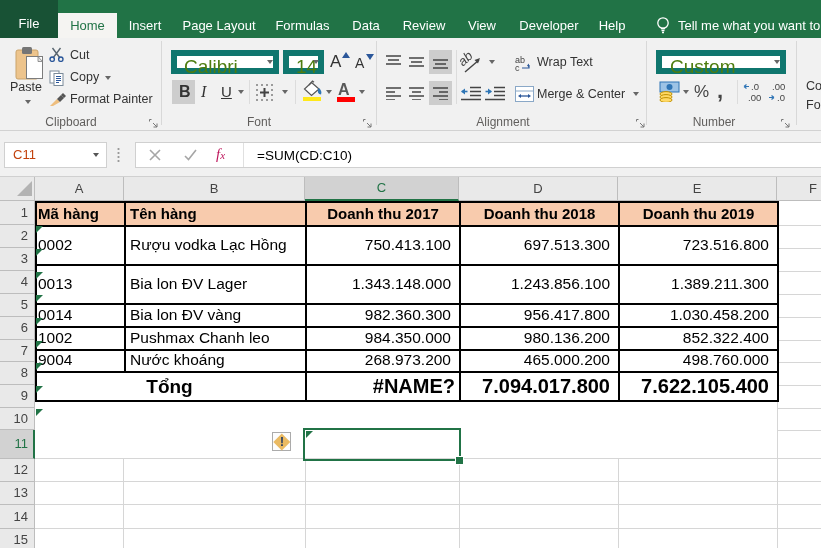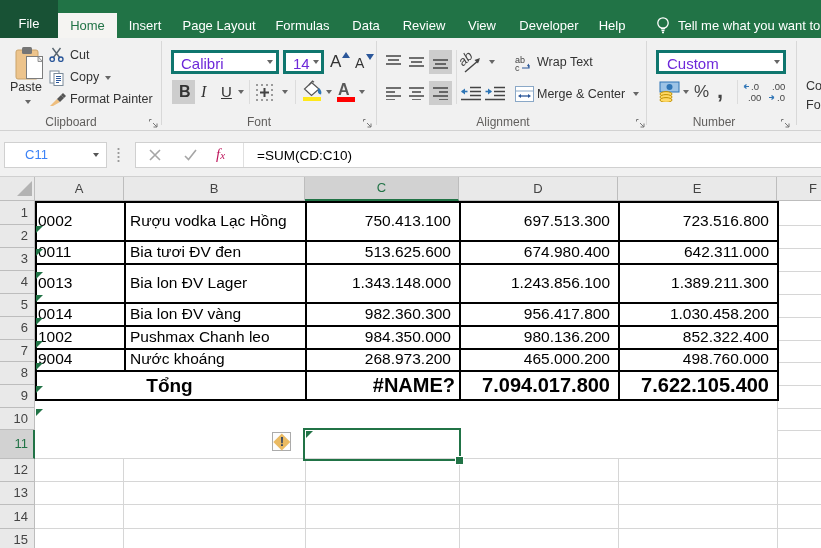--- a/index.html
+++ b/index.html
@@ -10,21 +10,21 @@
   #tabbar { left:0; top:0; width:821px; height:38px; background:#217346; }
   .tab { position:absolute; top:13px; height:25px; line-height:25px; color:#fff; font-size:13px; text-align:center; }
   #filetab { left:0; top:0; width:58px; height:38px; background:#185235; color:#fff; font-size:13px; text-align:center; padding-top:16px; }
   #hometab { left:58px; top:13px; width:59px; height:25px; background:#f5f4f2; color:#217346; font-size:13px; text-align:center; line-height:25px; position:absolute; }
   
   #ribbon { left:0; top:38px; width:821px; height:93px; background:#f1f1f1; border-bottom:1px solid #d2d2d2; }
   .gsep { position:absolute; top:3px; width:1px; height:84px; background:#d8d8d8; }
   .glabel { position:absolute; top:115px; font-size:12px; color:#605e5c; width:120px; text-align:center; }
   .launch { position:absolute; top:119px; width:12px; height:12px; }
   .rtext { font-size:12.5px; color:#333; }
-  .combo { position:absolute; background:#fff; border:3px solid #0f766e; font-size:15px; color:#6d28d9; }
+  .combo { position:absolute; background:#fff; border:6px solid #0f766e; font-size:19px; color:#4d7c0f; }
   .carrow { position:absolute; width:0; height:0; border-left:3.5px solid transparent; border-right:3.5px solid transparent; border-top:4px solid #666; }
   .pressed { background:#cdcdcd; }
   
   #fbar { left:0; top:131px; width:821px; height:46px; background:#f1f1f1; }
   
   .chead { position:absolute; top:177px; height:24px; background:#e9e9e9; border-right:1px solid #bdbdbd; border-bottom:1px solid #bdbdbd; color:#444; font-size:13px; text-align:center; line-height:23px; }
   .rhead { position:absolute; left:0; width:35px; background:#e9e9e9; border-right:1px solid #bdbdbd; border-bottom:1px solid #bdbdbd; color:#444; font-size:13px; text-align:right; padding-right:6px; }
   
   .gv { position:absolute; width:1px; background:#d6d6d6; }
   .gh { position:absolute; height:1px; background:#d6d6d6; }
@@ -272,21 +272,21 @@
         <path d="M2.5 0.5 h-2 v2 M4 4 l4 4 M8 4.5 v3.5 h-3.5"></path>
       </g>
     </svg>
 <div class="abs gsep" style="left:796px;top:41px;"></div>
 <div class="abs rtext" style="left:806px;top:79px;">Co</div>
 <div class="abs rtext" style="left:806px;top:98px;">For</div>
 </div>
 
 <div class="abs" id="fbar"></div>
 <div id="fbar-content">
-<div class="abs" style="left:4px;top:142px;width:103px;height:26px;background:#fff;border:1px solid #d0d0d0;font-size:13px;color:#3b82f6;line-height:24px;padding-left:20px;">C11</div>
+<div class="abs" style="left:4px;top:142px;width:103px;height:26px;background:#fff;border:1px solid #d0d0d0;font-size:13px;color:#c2410c;line-height:24px;padding-left:8px;">C11</div>
 <div class="abs carrow" style="left:93px;top:153px;border-top-color:#555;"></div>
 <div class="abs" style="left:117px;top:147px;width:3px;height:16px;background-image:radial-gradient(circle, #9a9a9a 1px, transparent 1.2px);background-size:3px 4px;"></div>
 <div class="abs" style="left:135px;top:142px;width:686px;height:26px;background:#fff;border:1px solid #d0d0d0;border-right:none;"></div>
 <svg class="abs" style="left:149px;top:149px;" width="12" height="12" viewBox="0 0 12 12">
       <path d="M1 1 L11 11 M11 1 L1 11" stroke="#a6a6a6" stroke-width="1.6"></path>
     </svg>
 <svg class="abs" style="left:184px;top:149px;" width="13" height="12" viewBox="0 0 13 12">
       <path d="M1 7 L4.5 10.5 L12 1" stroke="#a6a6a6" stroke-width="1.6" fill="none"></path>
     </svg>
 <div class="abs" style="left:216px;top:146px;font-family:'Liberation Serif',serif;font-style:italic;font-size:15px;color:#be185d;">f<span style="font-size:11px;">x</span></div>
@@ -346,33 +346,33 @@
 
 <table id="tbl" cellspacing="0">
 <colgroup>
         <col style="width:89px">
         <col style="width:181px">
         <col style="width:154px">
         <col style="width:159px">
         <col style="width:159px">
       </colgroup>
 <tbody>
+        <tr class="hdr" style="height:24px;">
+          <td>Mã hàng</td>
+          <td>Tên hàng</td>
+          <td class="ctr">Doanh thu 2017</td>
+          <td class="ctr">Doanh thu 2018</td>
+          <td class="ctr">Doanh thu 2019</td>
+        </tr>
 <tr style="height:39px;">
           <td>0002</td>
           <td>Rượu vodka Lạc Hồng</td>
           <td class="num">750.413.100</td>
           <td class="num">697.513.300</td>
           <td class="num">723.516.800</td>
-        </tr>
-<tr style="height:23px;">
-          <td>0011</td>
-          <td>Bia tươi ĐV đen</td>
-          <td class="num">513.625.600</td>
-          <td class="num">674.980.400</td>
-          <td class="num">642.311.000</td>
         </tr>
 <tr style="height:39px;">
           <td>0013</td>
           <td>Bia lon ĐV Lager</td>
           <td class="num">1.343.148.000</td>
           <td class="num">1.243.856.100</td>
           <td class="num">1.389.211.300</td>
         </tr>
 <tr style="height:23px;">
           <td>0014</td>

